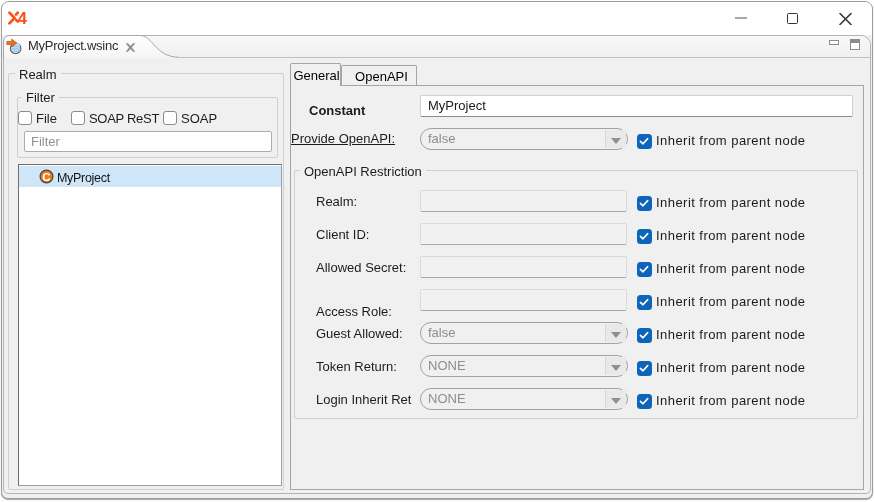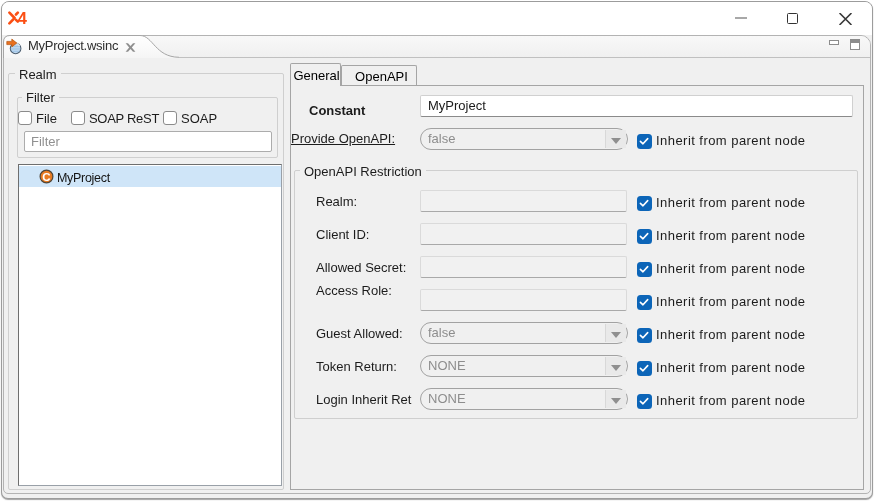--- a/index.html
+++ b/index.html
@@ -130,21 +130,21 @@
 </div>
 <div class="lbl inh" style="left:656px; top:228px;">Inherit from parent node</div>
 <div class="lbl" style="left:316px; top:259.5px;">Allowed Secret:</div>
 <div class="disin" style="left:420px; top:256px; width:206.5px; height:21.5px;"></div>
 <div class="bluecb" style="left:637px; top:262px;">
   <svg width="14" height="14" viewBox="0 0 14 14">
       <path d="M3.4,7.3 L6,9.8 L10.7,4.6" stroke="#fff" stroke-width="1.6" fill="none" stroke-linecap="round" stroke-linejoin="round"></path>
     </svg>
 </div>
 <div class="lbl inh" style="left:656px; top:261px;">Inherit from parent node</div>
-<div class="lbl" style="left:316px; top:283px;">Access Role:</div>
+<div class="lbl" style="left:316px; top:304px;">Access Role:</div>
 <div class="disin" style="left:420px; top:289px; width:206.5px; height:21.5px;"></div>
 <div class="bluecb" style="left:637px; top:295px;">
   <svg width="14" height="14" viewBox="0 0 14 14">
       <path d="M3.4,7.3 L6,9.8 L10.7,4.6" stroke="#fff" stroke-width="1.6" fill="none" stroke-linecap="round" stroke-linejoin="round"></path>
     </svg>
 </div>
 <div class="lbl inh" style="left:656px; top:294px;">Inherit from parent node</div>
 <div class="lbl" style="left:316px; top:325.5px;">Guest Allowed:</div>
 <div class="combo" style="left:420px; top:322px; width:208px; height:22px;">false<div class="arrbtn"></div></div>
 <div class="bluecb" style="left:637px; top:328px;">

